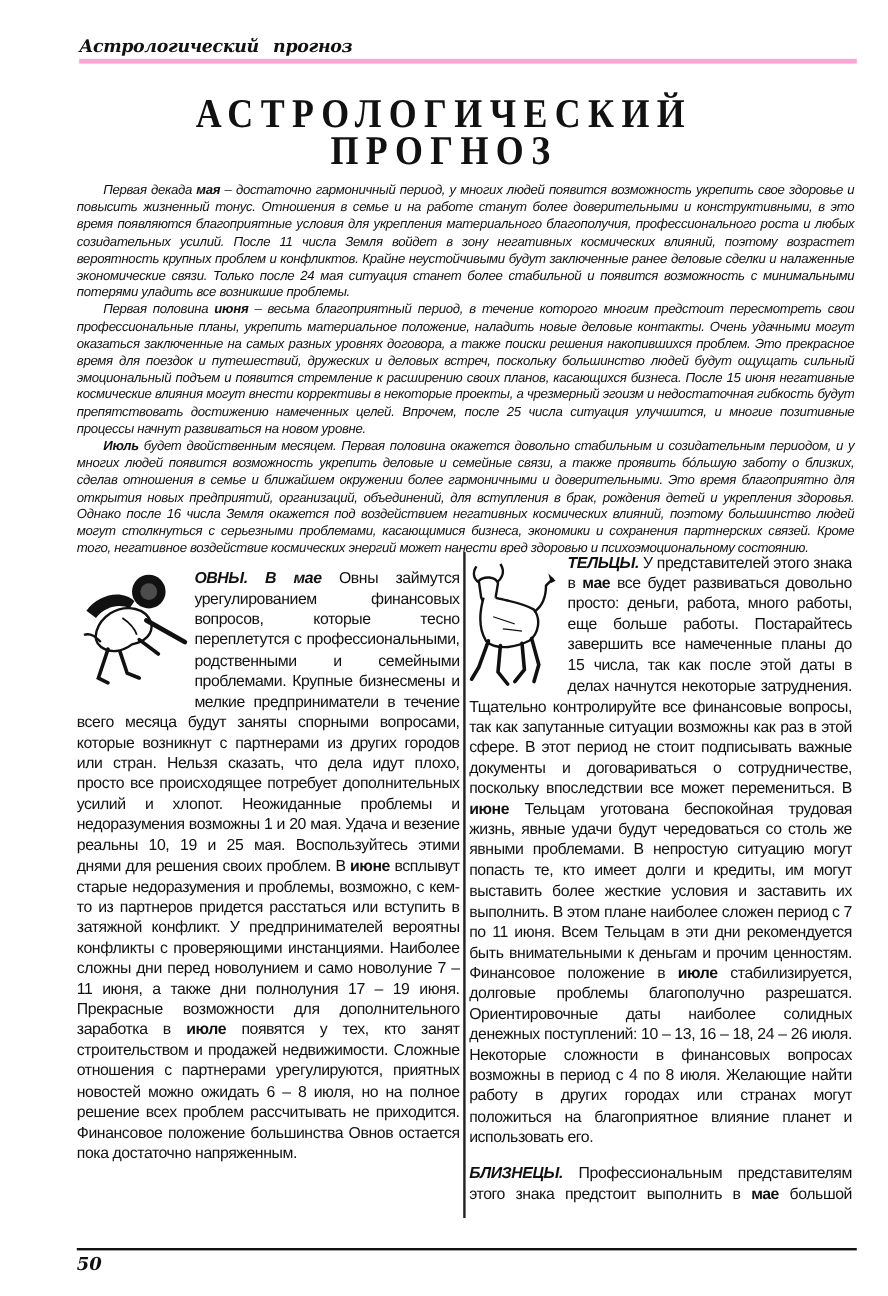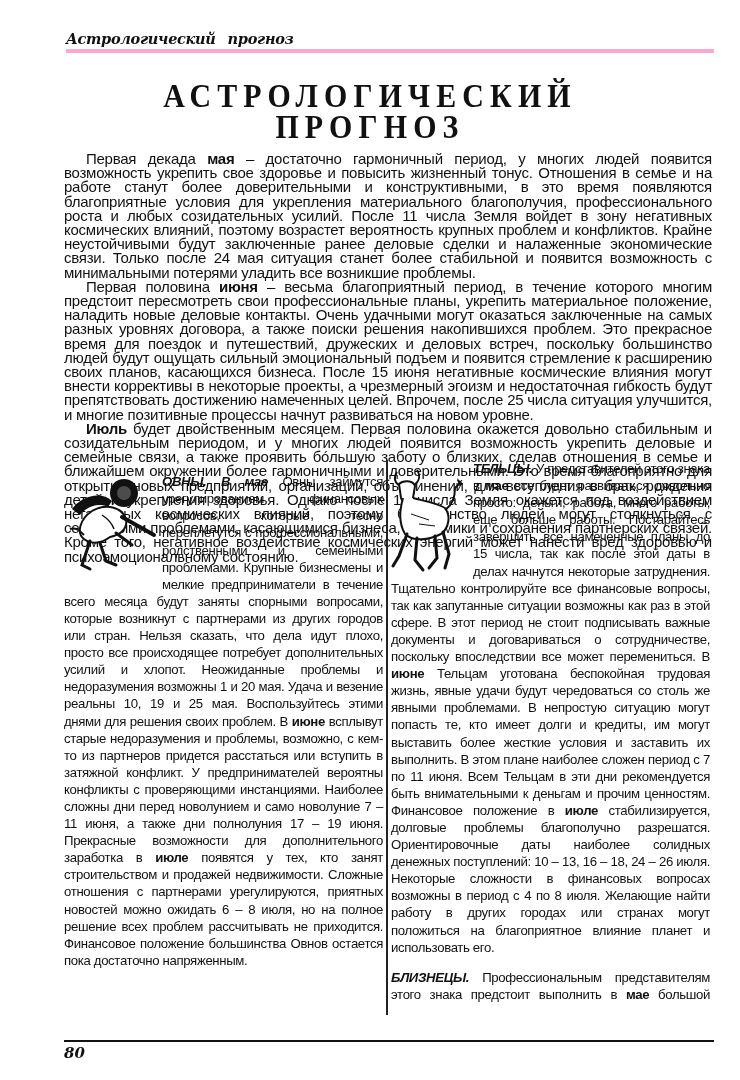--- a/index.html
+++ b/index.html
@@ -11,22 +11,22 @@
     font-size: 14.5px; letter-spacing: -0.3px;
   }
   .running-head .w2 { margin-left: 12px; }
   .main-title {
     position: absolute; left: 0; top: 80px; width: 740px; text-align: center;
     font-family: "Liberation Serif", serif; font-weight: bold; font-size: 34px;
     letter-spacing: 7px; line-height: 31px; transform: scaleX(0.88);
   }
   .intro {
     position: absolute; left: 64px; top: 152px; width: 648px;
-    font-family: "Liberation Sans", sans-serif; 
-    font-size: 15px; line-height: 14.2px; text-align: justify;
+    font-family: "Liberation Sans", sans-serif; font-style: italic;
+    font-size: 11px; line-height: 14.2px; text-align: justify;
     letter-spacing: -0.25px;
   }
   .intro p { margin: 0; text-indent: 22px; }
   .intro b { font-weight: bold; }
   .divider {
     position: absolute; left: 386px; top: 460px; width: 2px; height: 555px;
     background: #222;
   }
   .head { font-weight: bold; font-style: italic; }
   .bold { font-weight: bold; margin-top: 48px; }
@@ -98,13 +98,13 @@
   </p>
   <p>
     
     <span class="head">БЛИЗНЕЦЫ.</span><span> Профессиональным представителям этого знака предстоит выполнить в </span><span class="bold">мае</span><span> большой объем разной, по большей части рутинной работы. Придется доделывать старые дела, общаться с разными людьми и, может быть, отправиться в дальнюю поездку. Связи с партнерами из других городов или стран заметно активизируются. В этом плане особенно плодотворным будет период с 10 по 20 мая, а также 19 и 25 мая. С финансами проблем не предвидится. В </span>
   </p>
 </div>
 
 <div class="divider"></div>
 
 <div class="footer-rule"></div>
-<div class="page-number">80</div>
+<div class="page-number">50</div>
 
 </body></html>

